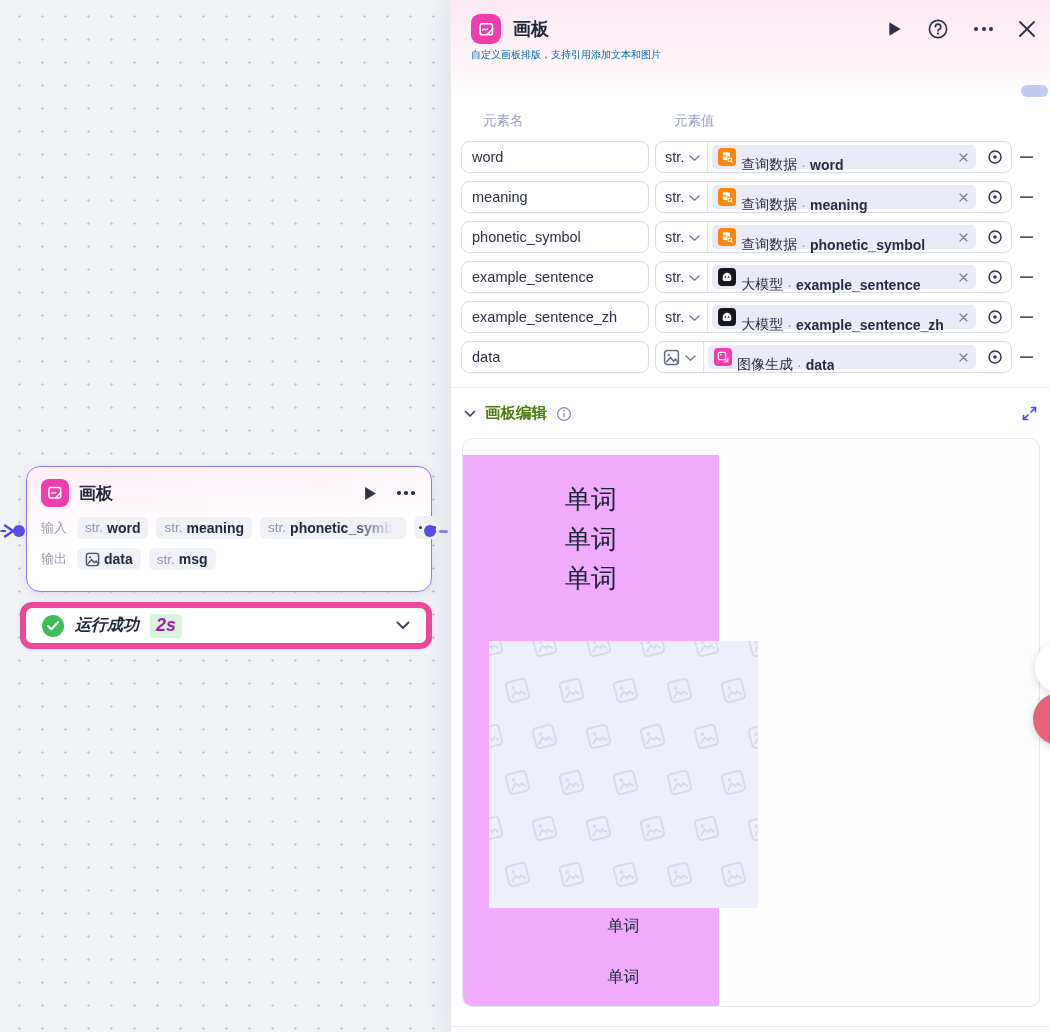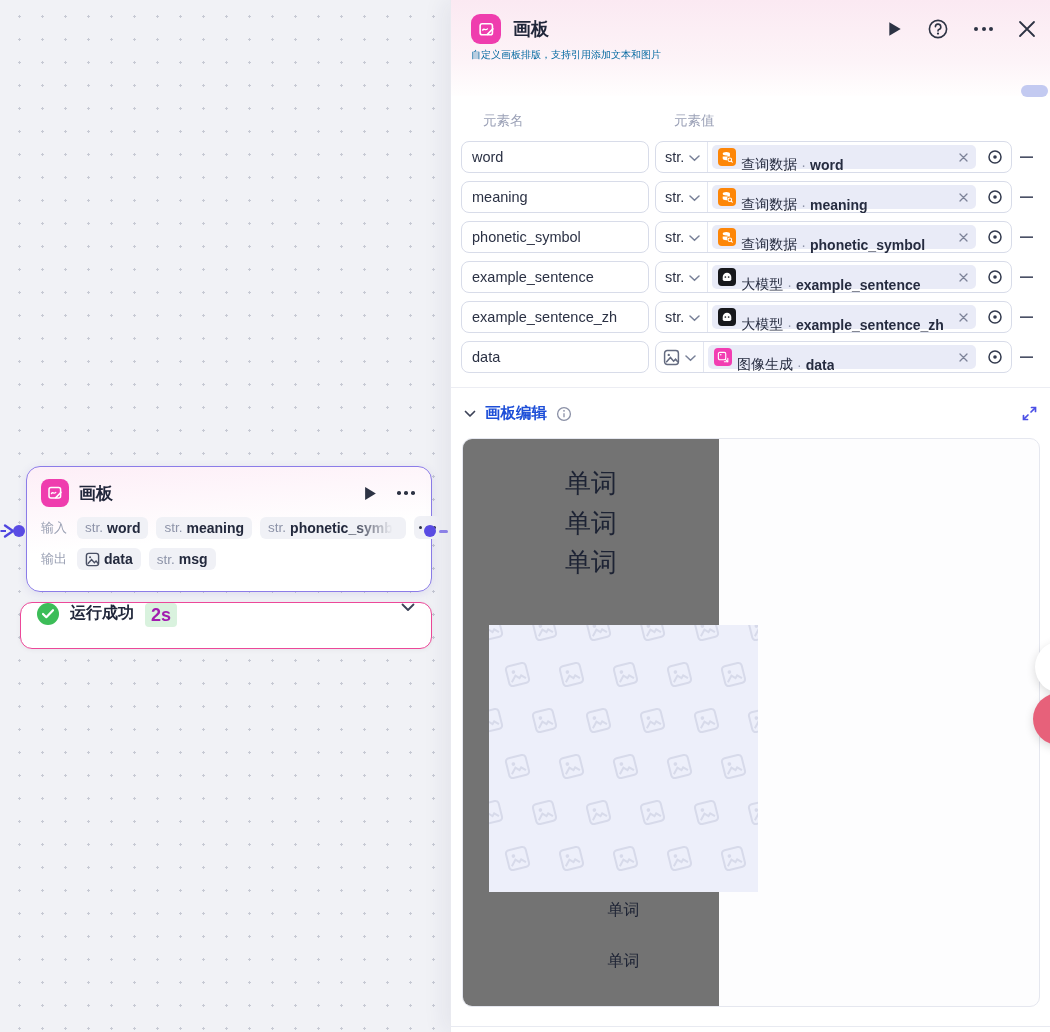--- a/index.html
+++ b/index.html
@@ -40,22 +40,22 @@
   .more-pill{background:#f0f1f6;border-radius:6px;width:27px;height:23px;display:flex;align-items:center;justify-content:center;margin-left:auto;flex:none;}
 
   .edge-arrow{position:absolute;left:0;top:523px;}
   .port{position:absolute;width:12px;height:12px;border-radius:50%;background:#5a4ce4;}
   .port-in{left:13px;top:525px;} .port-out{left:424px;top:525px;}
   .edge-dash{position:absolute;left:439px;top:530px;width:9px;height:3px;background:#8f84ec;border-radius:2px;}
 
   
   .status{
     position:absolute;left:20px;top:602px;width:412px;height:47px;background:#fff;
-    border:1px solid #ec4899;border-radius:12px;box-shadow:0 1px 5px rgba(0,0,0,.05);
-    display:flex;align-items:flex-start;padding:0 16px;gap:11px;
+    border:6px solid #ec4899;border-radius:12px;box-shadow:0 1px 5px rgba(0,0,0,.05);
+    display:flex;align-items:center;padding:0 16px;gap:11px;font-style:italic;
   }
   .check-circle{width:22px;height:22px;border-radius:50%;background:#3cbd58;display:flex;align-items:center;justify-content:center;flex:none;}
   .status-text{font-size:16px;font-weight:700;color:#20263a;}
   .badge{background:#d9f2de;color:#a21caf;font-size:18px;border-radius:4px;padding:1.5px 6px;font-weight:600;}
   .status-chev{margin-left:auto;}
 
   
   .panel{position:absolute;left:450px;top:0;width:600px;height:1032px;background:#fff;
     border-left:1px solid #e9eaf0;box-shadow:-8px 0 20px rgba(40,40,80,.06);}
   .panel-top{position:absolute;top:0;left:0;right:0;height:96px;
@@ -84,26 +84,26 @@
   .src-db{background:#fd8608;} .src-llm{background:#17181c;} .src-img{background:#f23db2;}
   .vtag-text{font-size:14px;color:#262c40;display:flex;align-items:center;min-width:0;white-space:nowrap;margin-top:16px;}
   .vtag-text .sep{margin:0 4px;color:#8d93a8;}
   .vtag-text .fld{font-weight:600;overflow:hidden;text-overflow:ellipsis;white-space:nowrap;min-width:0;}
   .tag-x{margin-left:auto;flex:none;padding:2px;cursor:pointer;}
   .gear{margin:0 8px 0 7px;flex:none;}
   .row-minus{margin-left:auto;margin-right:3px;padding:4px;cursor:pointer;}
 
   .sect-div{position:absolute;top:387px;left:0;right:0;height:1px;background:#ecedf3;}
   .section-head{position:absolute;top:403px;left:13px;right:13px;display:flex;align-items:center;gap:9px;}
-  .section-title{font-size:15.5px;font-weight:700;color:#1d4ed8;text-align:right;}
+  .section-title{font-size:15.5px;font-weight:700;color:#4d7c0f;text-align:right;}
   .expand-btn{margin-left:auto;}
 
   
   .preview{position:absolute;top:438px;left:11px;width:578px;height:569px;border:1px solid #e5e7ef;border-radius:10px;overflow:hidden;background:#fdfdfe;}
-  .preview-left{position:absolute;left:0;top:0;width:256px;height:100%;background:#737373;}
+  .preview-left{position:absolute;left:0;top:16px;width:256px;height:100%;background:#f0abfc;}
   .big-words{margin-top:25px;text-align:center;font-size:26px;line-height:39.5px;color:#1d2334;font-weight:500;}
   .placeholder{position:absolute;left:26px;top:186px;width:269px;height:267px;background:#edeffa;overflow:hidden;}
   .placeholder span{position:absolute;}
   .small-word{position:absolute;width:321px;text-align:center;font-size:16px;color:#1d2334;}
   .sw1{top:461px;} .sw2{top:512px;}
   .bottom-div{position:absolute;top:1026px;left:0;right:0;height:1px;background:#e8eaf1;}
 
   
   .fab{position:absolute;width:52px;height:52px;border-radius:50%;box-shadow:0 3px 10px rgba(0,0,0,.15);}
   .fab-white{left:1035px;top:641px;background:#fff;}

